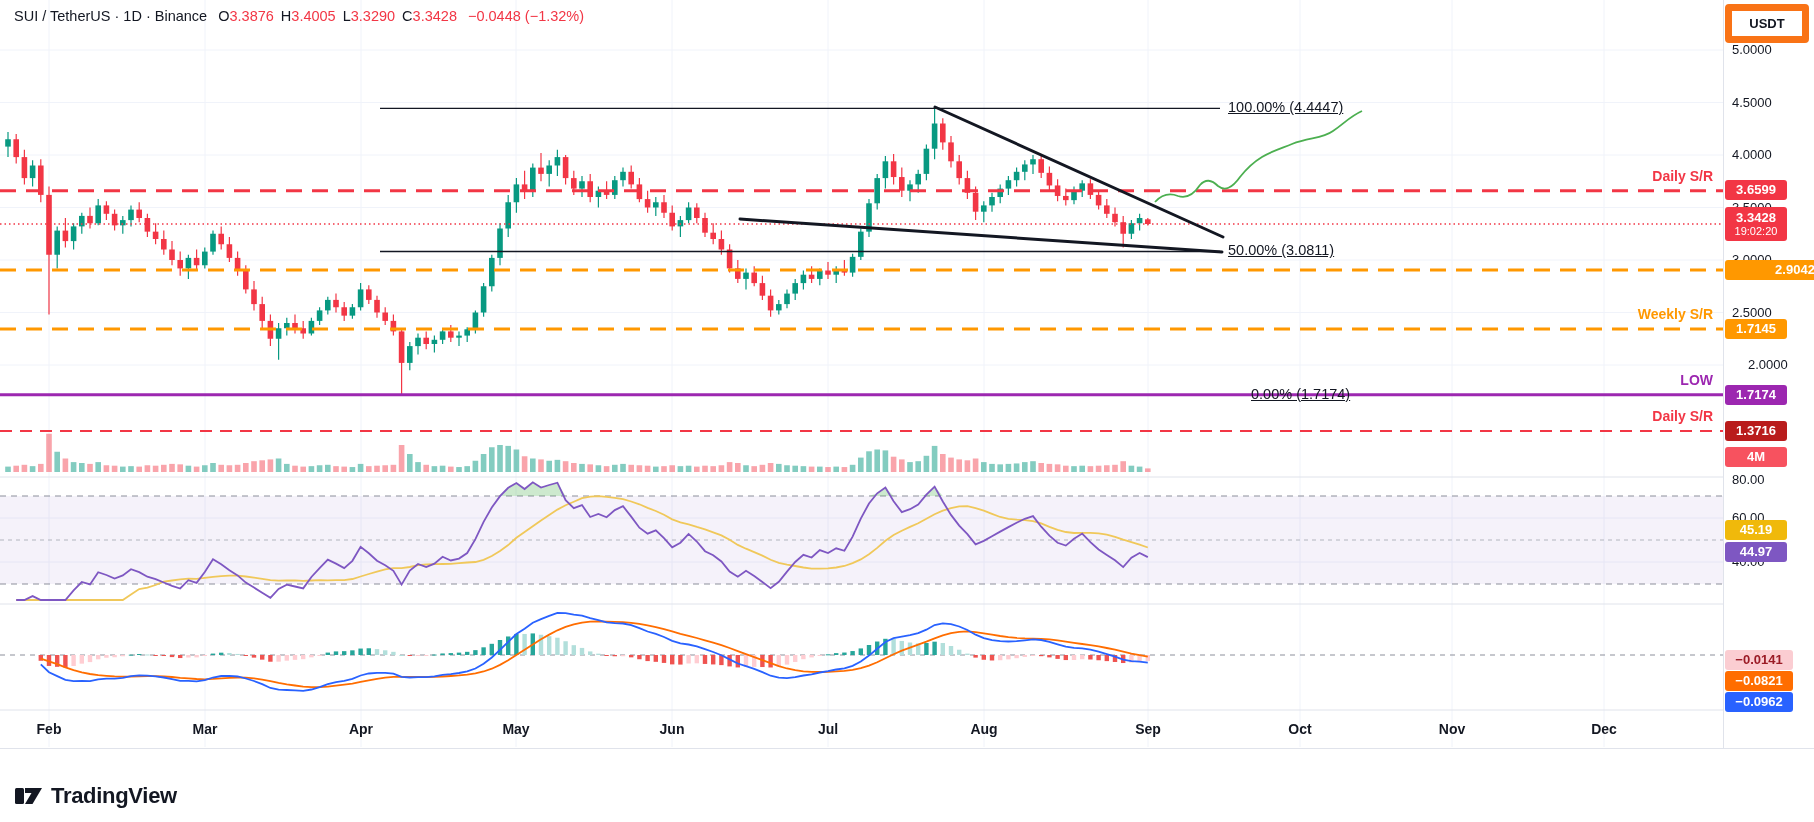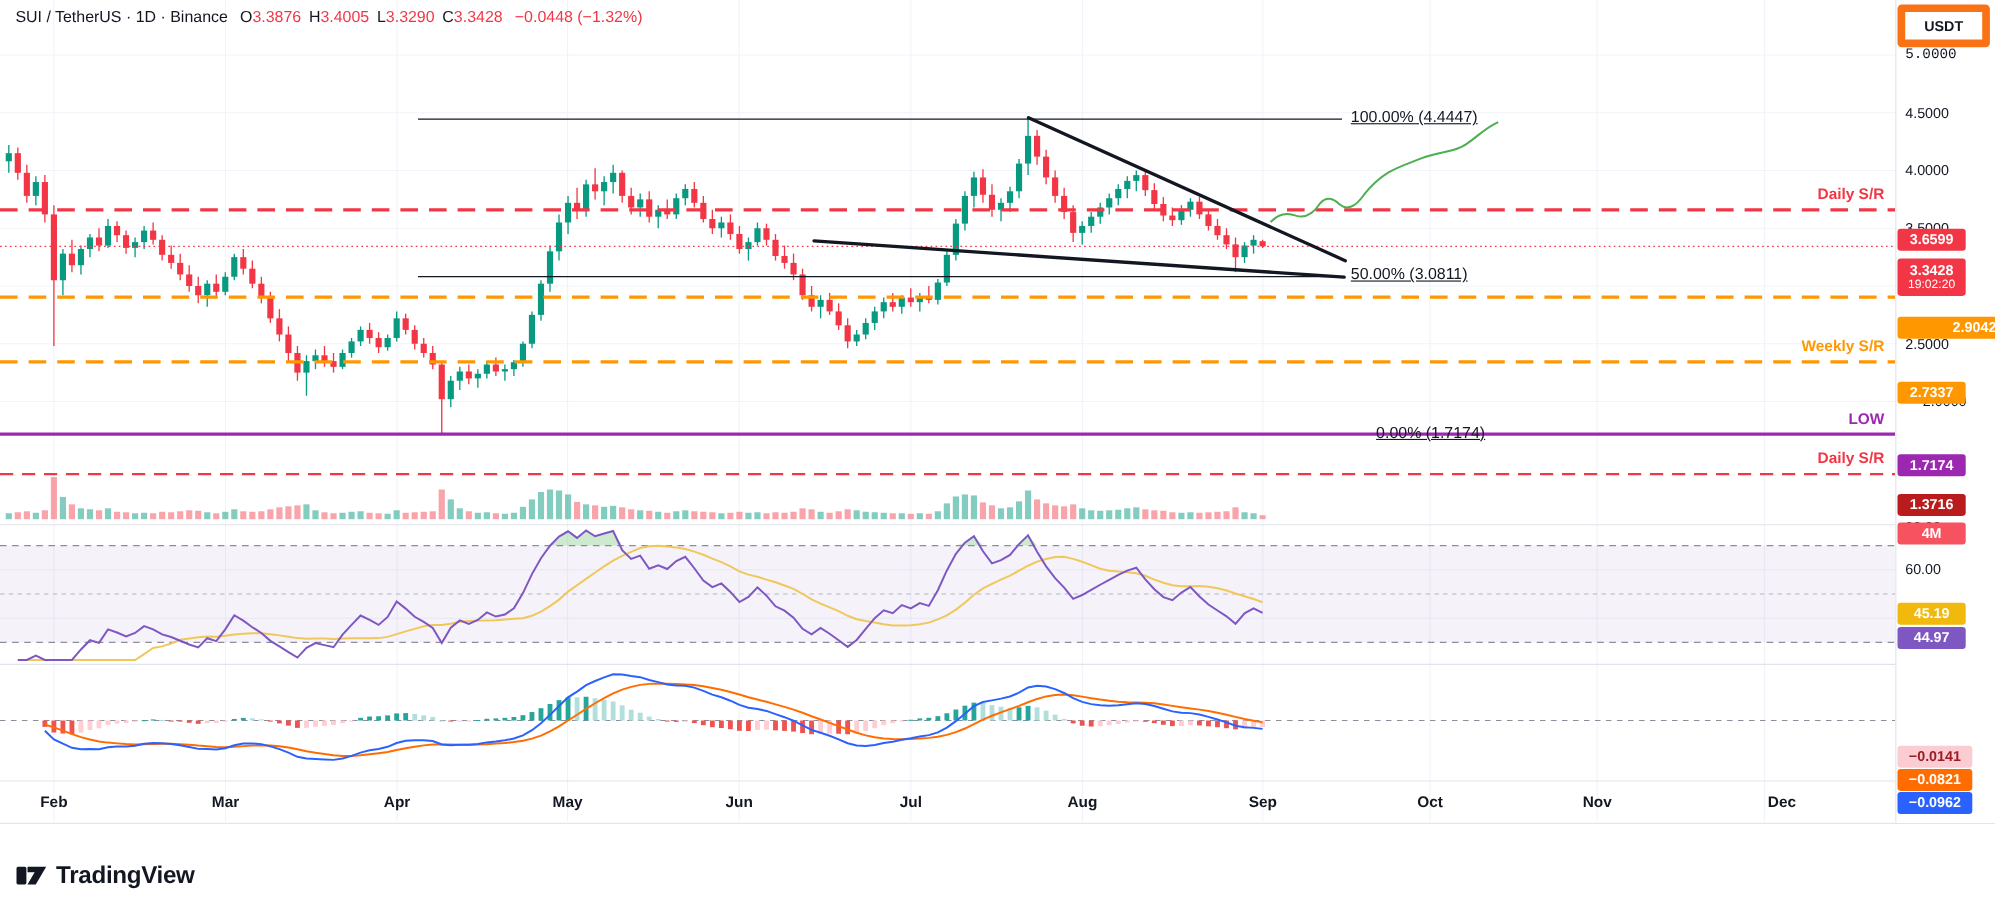--- a/index.html
+++ b/index.html
@@ -5,21 +5,21 @@
   html,body{margin:0;padding:0;background:#fff;}
   #app{position:relative;width:1814px;height:822px;background:#ffffff;overflow:hidden;
        font-family:"Liberation Sans","DejaVu Sans",sans-serif;color:#131722;}
   #chart-svg{position:absolute;left:0;top:0;}
   .legend{position:absolute;left:14px;top:8px;font-size:14.5px;white-space:nowrap;z-index:30;}
   .legend b{font-weight:400;}
   .legend .red{color:#f23645;}
   .legend .sp{display:inline-block;width:7px;}
   .axis-label{position:absolute;left:1732px;font-size:13px;color:#131722;z-index:5;line-height:18px;}
   .badge{position:absolute;left:1725px;width:62px;height:20px;border-radius:3px;z-index:20;
-         font-size:13px;font-weight:700;color:#fff;text-align:center;line-height:20px;margin-top:28px;}
+         font-size:13px;font-weight:700;color:#fff;text-align:center;line-height:20px;}
   .badge.wide{width:68px;}
   .badge.tall{height:34px;line-height:15px;padding-top:3px;box-sizing:border-box;}
   .badge .sub{display:block;font-size:11px;font-weight:400;line-height:13px;}
   .sr-label{position:absolute;right:101px;font-size:14px;font-weight:700;z-index:6;}
   .fib-label{position:absolute;font-size:14.5px;color:#131722;z-index:6;white-space:nowrap;text-decoration:underline;}
   .month{position:absolute;top:721px;font-size:14px;font-weight:600;color:#131722;transform:translateX(-50%);z-index:5;}
   #currency-btn{position:absolute;left:1725px;top:4px;width:70px;height:25px;border:7px solid #f97316;
      border-radius:4px;background:#fff;font-size:13px;font-weight:600;color:#131722;
      text-align:center;line-height:25px;z-index:25;}
   #logo{position:absolute;left:14px;top:781px;display:flex;align-items:center;gap:7px;z-index:10;}
@@ -668,21 +668,21 @@
 
   <div class="legend">
     <span>SUI / TetherUS · 1D · Binance</span><span class="sp"></span>
     <span id="ohlc-spans"><span><b>O</b><span class="red">3.3876</span><span class="sp"></span></span><span><b>H</b><span class="red">3.4005</span><span class="sp"></span></span><span><b>L</b><span class="red">3.3290</span><span class="sp"></span></span><span><b>C</b><span class="red">3.3428</span><span class="sp"></span></span></span>
     <span class="red">−0.0448 (−1.32%)</span>
   </div>
 
   <div id="currency-btn">USDT</div>
 
   <div id="overlays">
-      <div class="axis-label" style="top: 41px; font-family: Liberation Mono, monospace;">5.0000</div>
+      <div class="axis-label" style="top: 41px;">5.0000</div>
       <div class="axis-label" style="top: 93.5px;">4.5000</div>
       <div class="axis-label" style="top: 146px;">4.0000</div>
       <div class="axis-label" style="top: 198.5px;">3.5000</div>
       <div class="axis-label" style="top: 251px;">3.0000</div>
       <div class="axis-label" style="top: 303.5px;">2.5000</div>
       <div class="axis-label" style="top: 356px; margin-left: 16px;">2.0000</div>
       <div class="axis-label" style="top: 471px;">80.00</div>
       <div class="axis-label" style="top: 509px;">60.00</div>
       <div class="axis-label" style="top: 553px;">40.00</div>
       <div class="sr-label" style="top: 167.71px; color: rgb(242, 54, 69);">Daily S/R</div>
@@ -695,25 +695,25 @@
       <div class="month" style="left: 49px;">Feb</div>
       <div class="month" style="left: 205px;">Mar</div>
       <div class="month" style="left: 361px;">Apr</div>
       <div class="month" style="left: 516px;">May</div>
       <div class="month" style="left: 672px;">Jun</div>
       <div class="month" style="left: 828px;">Jul</div>
       <div class="month" style="left: 984px;">Aug</div>
       <div class="month" style="left: 1148px;">Sep</div>
       <div class="month" style="left: 1300px;">Oct</div>
       <div class="month" style="left: 1452px;">Nov</div>
-      <div class="month" style="left: 1604px; margin-left: 16px;">Dec</div>
+      <div class="month" style="left: 1604px;">Dec</div>
       <div class="badge" style="top: 180px; background: rgb(242, 54, 69); color: rgb(255, 255, 255);">3.6599</div>
       <div class="badge tall" style="top: 207px; background: rgb(242, 54, 69); color: rgb(255, 255, 255);">3.3428<span class="sub">19:02:20</span></div>
       <div class="badge" style="top: 260px; background: rgb(255, 152, 0); color: rgb(255, 255, 255); padding-left: 39px;">2.9042</div>
-      <div class="badge" style="top: 319px; background: rgb(255, 152, 0); color: rgb(255, 255, 255);">2.7337</div>
+      <div class="badge" style="top: 319px; background: rgb(255, 152, 0); color: rgb(255, 255, 255);">1.7145</div>
       <div class="badge" style="top: 385px; background: rgb(156, 39, 176); color: rgb(255, 255, 255);">1.7174</div>
       <div class="badge" style="top: 421px; background: #b91c1c; color: rgb(255, 255, 255);">1.3716</div>
       <div class="badge" style="top: 447px; background: rgb(247, 82, 95); color: rgb(255, 255, 255);">4M</div>
       <div class="badge" style="top: 520px; background: rgb(240, 185, 11); color: rgb(255, 255, 255);">45.19</div>
       <div class="badge" style="top: 542px; background: rgb(126, 87, 194); color: rgb(255, 255, 255);">44.97</div>
       <div class="badge wide" style="top: 650px; background: rgb(251, 205, 210); color: rgb(155, 27, 38);">−0.0141</div>
       <div class="badge wide" style="top: 671px; background: rgb(255, 109, 0); color: rgb(255, 255, 255);">−0.0821</div>
       <div class="badge wide" style="top: 692px; background: rgb(41, 98, 255); color: rgb(255, 255, 255);">−0.0962</div>
     </div>
 

